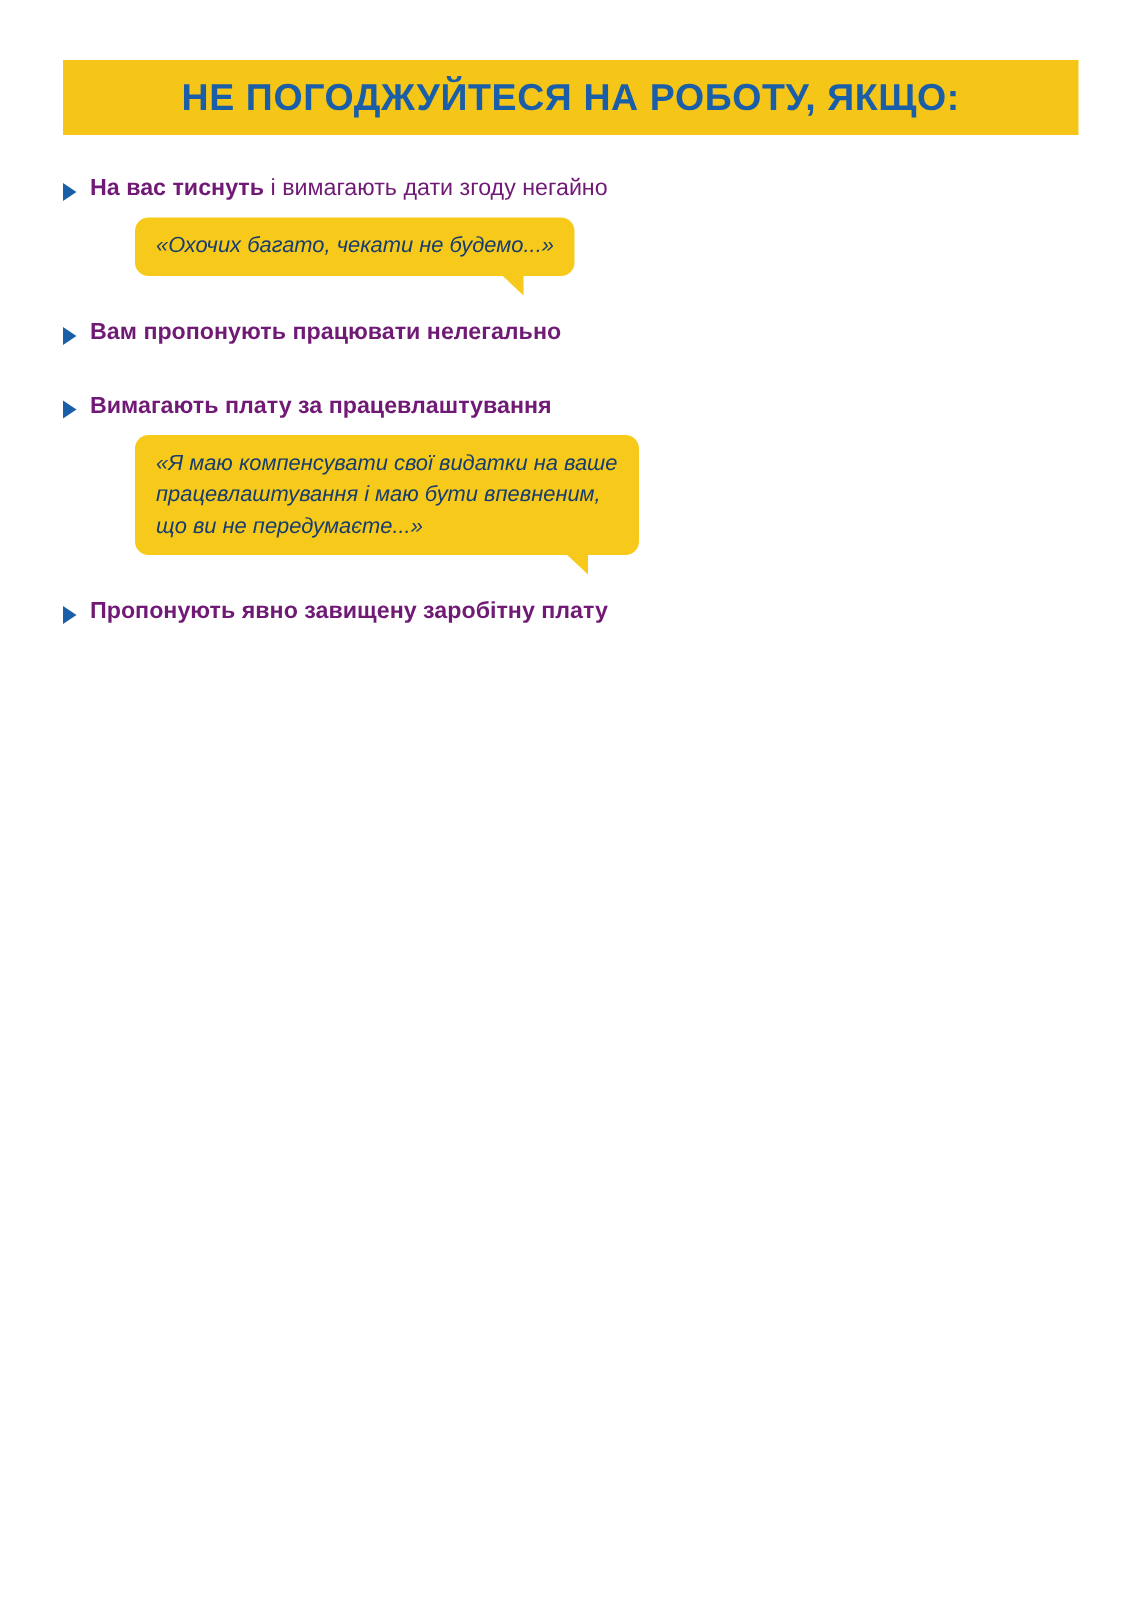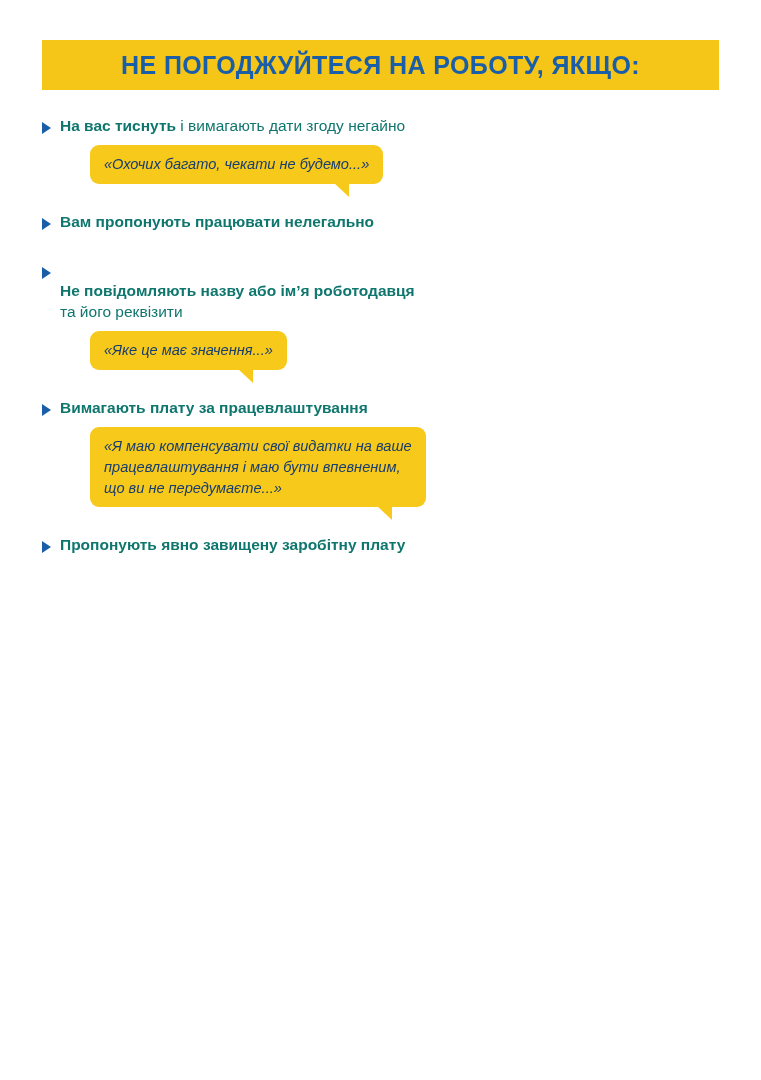--- a/index.html
+++ b/index.html
@@ -65,21 +65,21 @@
     top: 6px;
     width: 0;
     height: 0;
     border-left: 9px solid #1b5ea8;
     border-top: 6px solid transparent;
     border-bottom: 6px solid transparent;
   }
   .head-text {
     font-size: 15.5px;
     line-height: 1.32;
-    color: #0f766e;
+    color: #701a75;
   }
   .head-text b {
     font-weight: bold;
   }
   .head-text span.light {
     font-weight: normal;
   }
 
   
   .bubble-wrap {
@@ -147,35 +147,20 @@
 
     <div class="item" style="margin-top:28px;">
       <div class="item-head">
         <span class="bullet"></span>
         <div class="head-text">
           <b>Вам пропонують працювати нелегально</b><span class="light"></span>
         </div>
       </div>
     </div>
 
-    <div class="item" style="margin-top:28px;">
-      <div class="item-head">
-        <span class="bullet"></span>
-        <div class="head-text" style="white-space:pre-line;">
-          <b>Не повідомляють назву або ім’я роботодавця</b><span class="light">
-та його реквізити</span>
-        </div>
-      </div>
-      <div class="bubble-wrap">
-        <div class="bubble">
-          <p>«Яке це має значення...»</p>
-        </div>
-        <span class="tail right"></span>
-      </div>
-    </div>
 
 
     <div class="item" style="margin-top:28px;">
       <div class="item-head">
         <span class="bullet"></span>
         <div class="head-text">
           <b>Вимагають плату за працевлаштування</b><span class="light"></span>
         </div>
       </div>
       <div class="bubble-wrap">

